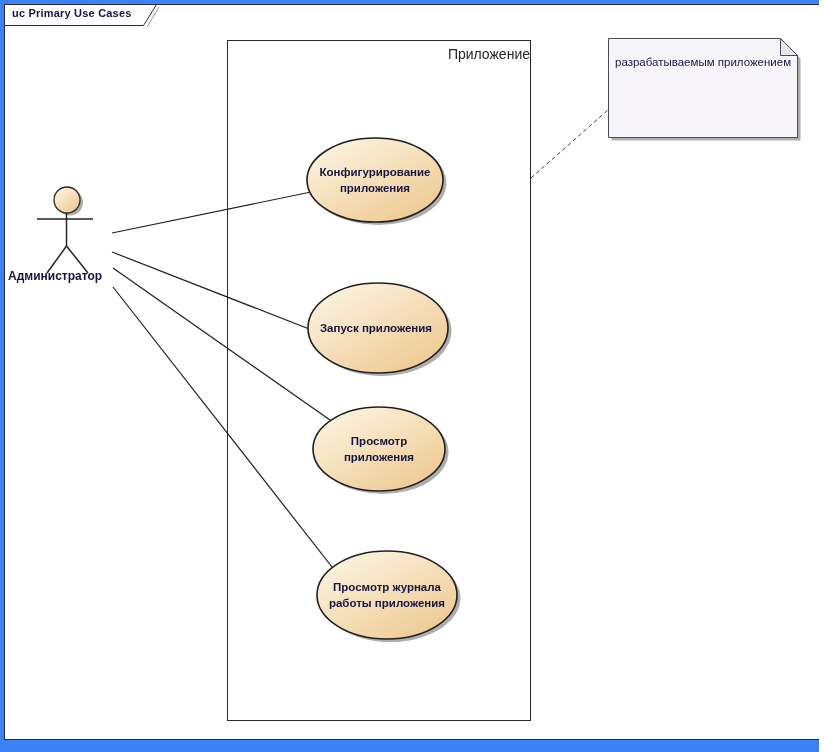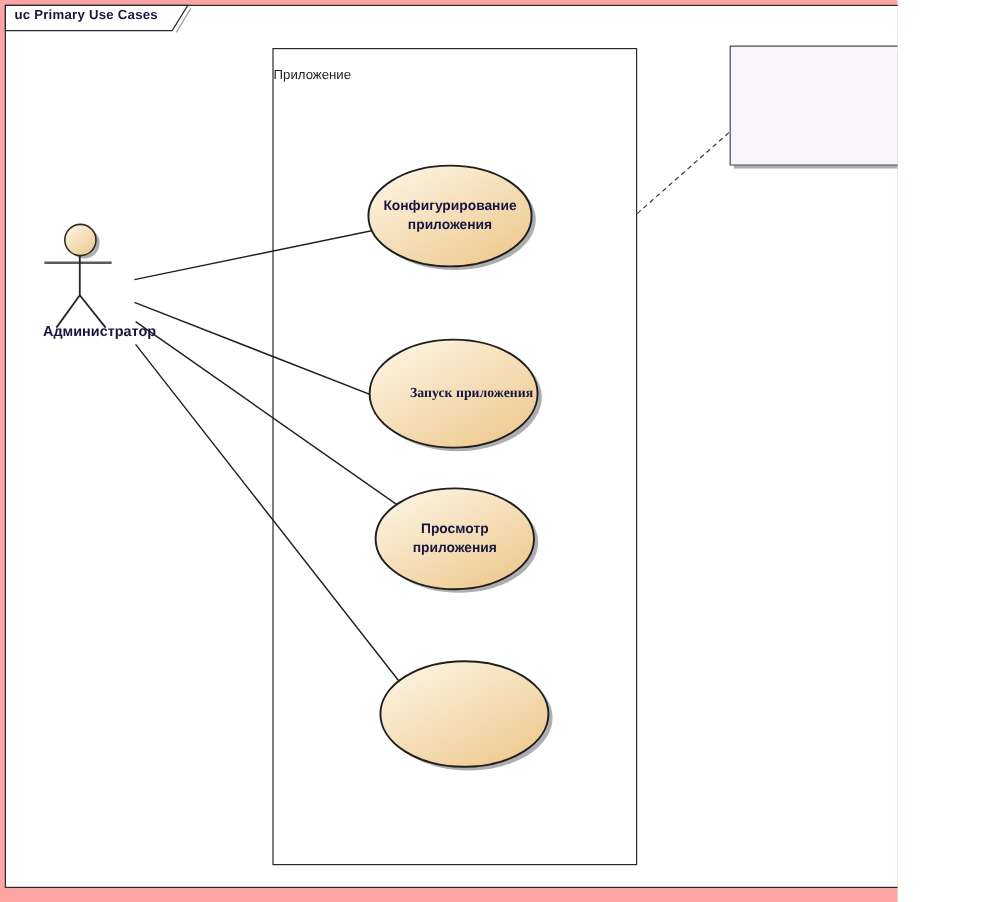--- a/index.html
+++ b/index.html
@@ -1,46 +1,46 @@
 <!DOCTYPE html>
 <html><head>
 <meta charset="utf-8">
 <style>
   html, body { margin: 0; padding: 0; background: #ffffff; }
   .canvas {
     position: relative;
-    width: 748px;
+    width: 819px;
     height: 752px;
-    background: #fca5a5;
+    background: #3b82f6;
     font-family: "Liberation Sans", sans-serif;
     overflow: hidden;
   }
   svg.diagram-layer { position: absolute; left: 0; top: 0; }
 
   .frame-label {
     position: absolute; left: 12px; top: 7px;
     font-size: 11px; font-weight: bold; color: #15153f;
     letter-spacing: 0.2px; white-space: nowrap;
   }
   .boundary-label {
     position: absolute; left: 228px; top: 46px; width: 302px;
-    text-align: left; font-size: 11px; color: #242424; margin-top: 11px;
+    text-align: right; font-size: 14px; color: #242424;
   }
   .uc-label {
     position: absolute; display: flex; align-items: center; justify-content: center;
     text-align: center; font-size: 11.5px; font-weight: bold;
     color: #15153f; line-height: 1.4;
   }
   .uc-label-1 { left: 309px; top: 158px; width: 132px; height: 44px; text-align: center; }
-  .uc-label-2 { left: 318px; top: 318px; width: 150px; height: 20px; font-family: Liberation Serif, serif; }
+  .uc-label-2 { left: 301px; top: 318px; width: 150px; height: 20px; }
   .uc-label-3 { left: 333px; top: 427px; width: 92px;  height: 44px; }
   .uc-label-4 { left: 316px; top: 573px; width: 142px; height: 44px; }
   .actor-label {
     position: absolute; left: 8px; top: 269px; width: 122px;
-    text-align: right; font-size: 12px; font-weight: bold; color: #15153f;
+    text-align: left; font-size: 12px; font-weight: bold; color: #15153f;
     white-space: nowrap;
   }
   .note-text {
     position: absolute; left: 615px; top: 54px; width: 178px;
     font-size: 11.5px; color: #15153f; line-height: 17px;
   }
   .note-line { white-space: nowrap; }
 </style>
 </head>
 <body>
@@ -101,19 +101,21 @@
     </g>
   </svg>
 
   <div class="frame-label">uc Primary Use Cases</div>
 
   <div class="boundary-label">Приложение</div>
 
   <div class="uc-label uc-label-1">Конфигурирование приложения</div>
   <div class="uc-label uc-label-2">Запуск приложения</div>
   <div class="uc-label uc-label-3">Просмотр приложения</div>
+  <div class="uc-label uc-label-4">Просмотр журнала работы приложения</div>
 
   <div class="actor-label">Администратор</div>
 
   <div class="note-text">
+    <div class="note-line">разрабатываемым приложением</div>
   </div>
 
 </div>
 
 </body></html>

